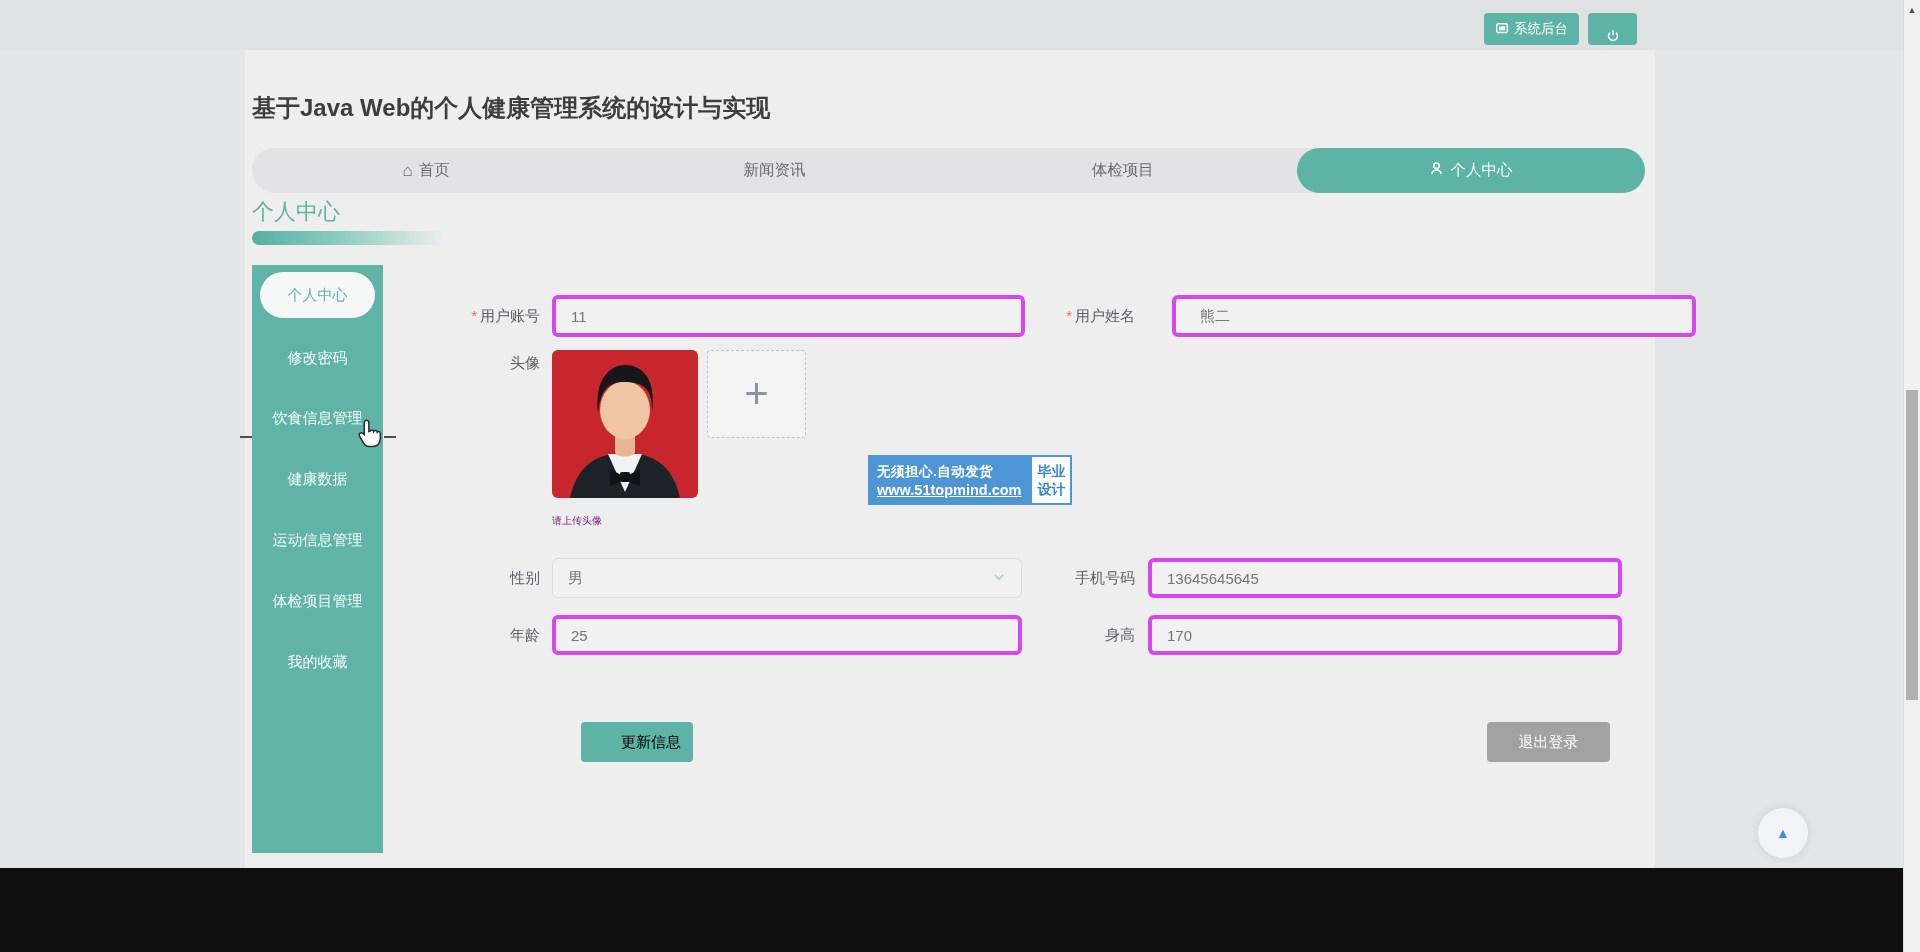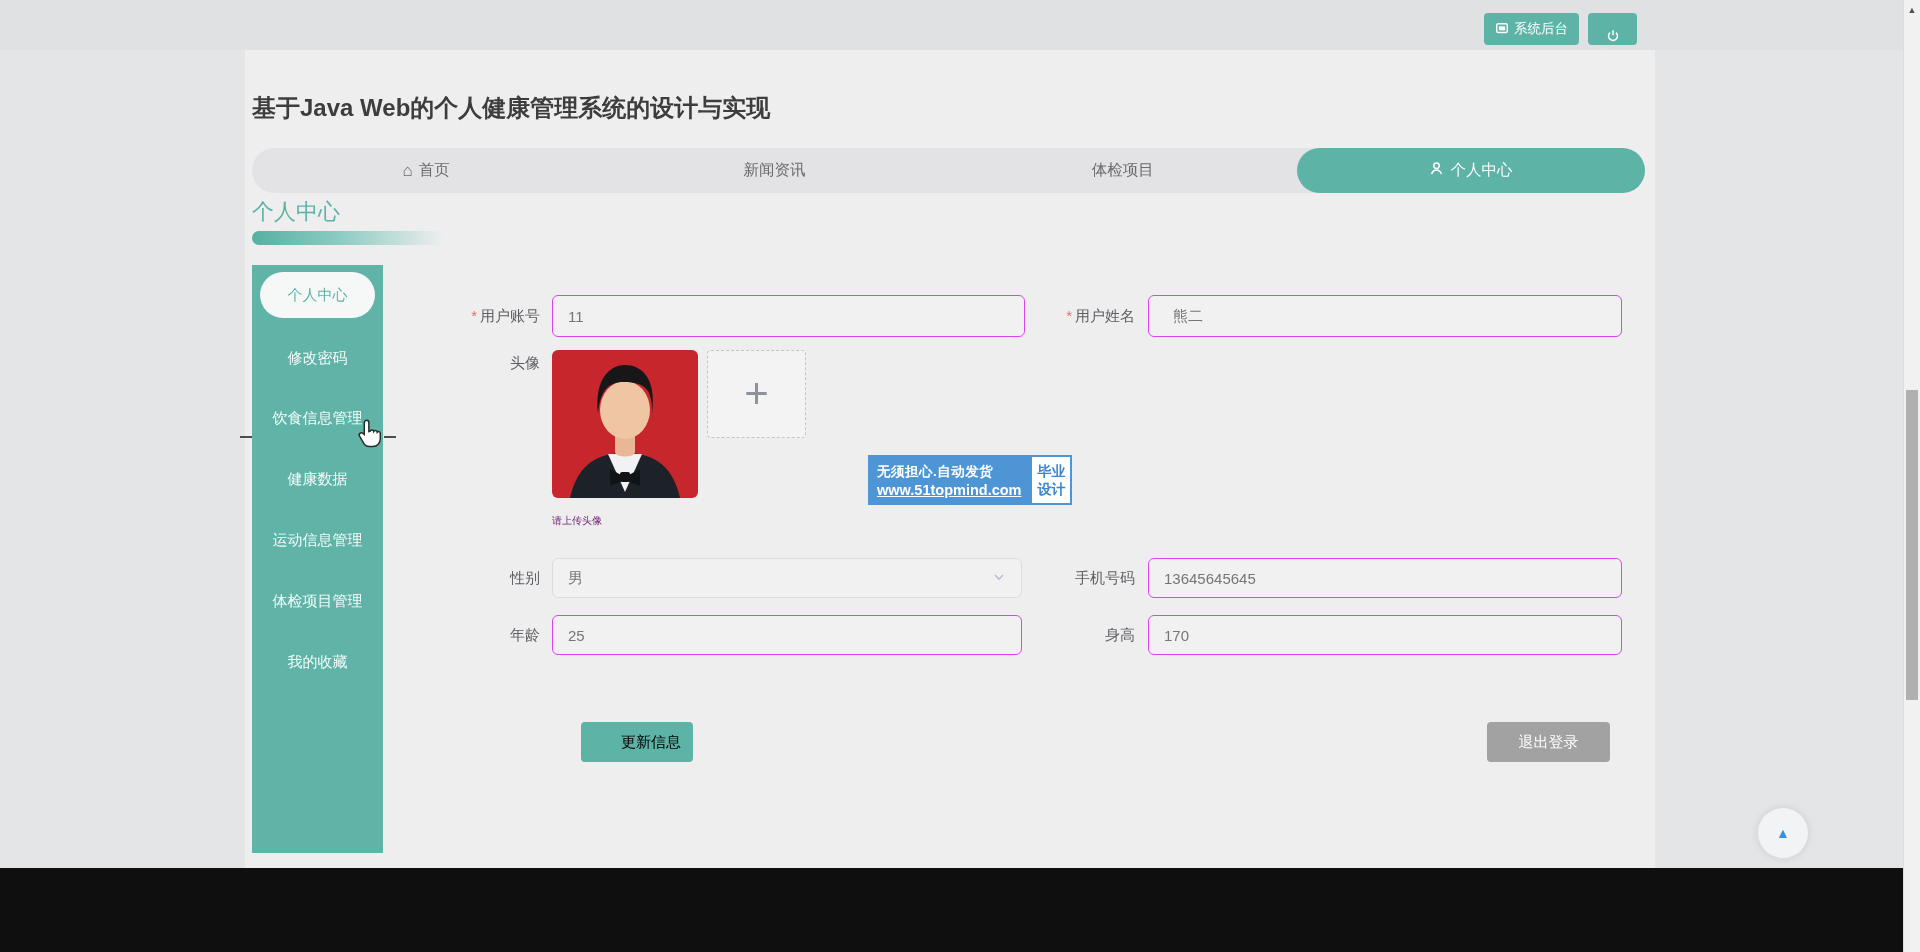--- a/index.html
+++ b/index.html
@@ -39,21 +39,21 @@
   .side-item { position:absolute; left:0; width:131px; height:26px; line-height:26px; text-align:center;
                color:#f5fbfa; font-size:15px; cursor:pointer; }
   .side-item.active { left:8px; width:115px; height:46px; line-height:46px; background:#f6f8f8;
                       color:#5cb3a6; border-radius:23px; }
 
   .dash { position:absolute; height:2px; width:12px; background:#4d4d4d; }
 
   
   .f-label { position:absolute; font-size:15px; color:#5f5f63; text-align:right; }
   .f-label .req { color:#f56c6c; margin-right:3px; }
-  .f-input { position:absolute; height:42px; background:#f1f1f2; border:1px solid #d946ef;
+  .f-input { position:absolute; height:42px; background:#f1f1f2; border:4px solid #d946ef;
              border-radius:6px; color:#767676; font-size:15px; padding:0 15px;
              font-family:"Liberation Sans","DejaVu Sans",sans-serif; }
   .f-input.small { height:40px; }
 
   .gender-select { position:absolute; left:552px; top:558px; width:470px; height:40px; background:#f1f1f2;
                    border:1px solid #dadcdf; border-radius:6px; color:#767676; font-size:15px;
                    display:flex; align-items:center; padding:0 15px; cursor:pointer; justify-content:space-between; }
 
   .avatar-photo { position:absolute; left:552px; top:350px; width:146px; height:148px; border-radius:6px;
                   overflow:hidden; cursor:pointer; }
@@ -168,21 +168,21 @@
     </svg>
   </div>
 
   <div class="f-label" style="left:400px; top:295px; width:140px; line-height:42px;">
     <span class="req">*</span><span>用户账号</span>
   </div>
   <input class="f-input" style="left: 552px; top: 295px; width: 473px;" value="11">
   <div class="f-label" style="left:1005px; top:295px; width:130px; line-height:42px;">
     <span class="req">*</span><span>用户姓名</span>
   </div>
-  <input class="f-input" style="left: 1148px; top: 295px; width: 474px; padding-left: 24px;" value="熊二">
+  <input class="f-input" style="left: 1172px; top: 295px; width: 524px; padding-left: 24px;" value="熊二">
 
   <div class="f-label" style="left:400px; top:354px; width:140px;">头像</div>
   <div class="avatar-photo">
     <svg width="146" height="148" viewBox="0 0 146 148">
       <rect width="146" height="148" fill="#c8262d"></rect>
       <path d="M18 148 C26 112 48 103 73 103 C98 103 120 112 128 148 Z" fill="#1c2227"></path>
       <path d="M56 104 L73 142 L90 104 Z" fill="#f2f2f2"></path>
       <path d="M63 86 h20 v16 c0 6 -20 6 -20 0 Z" fill="#e9b795"></path>
       <ellipse cx="73" cy="60" rx="25" ry="29" fill="#f0c5a4"></ellipse>
       <path d="M46 64 C42 26 60 15 73 15 C89 15 105 27 100 64 C101 40 93 32 72 32 C55 32 48 42 46 64 Z" fill="#17171a"></path>

